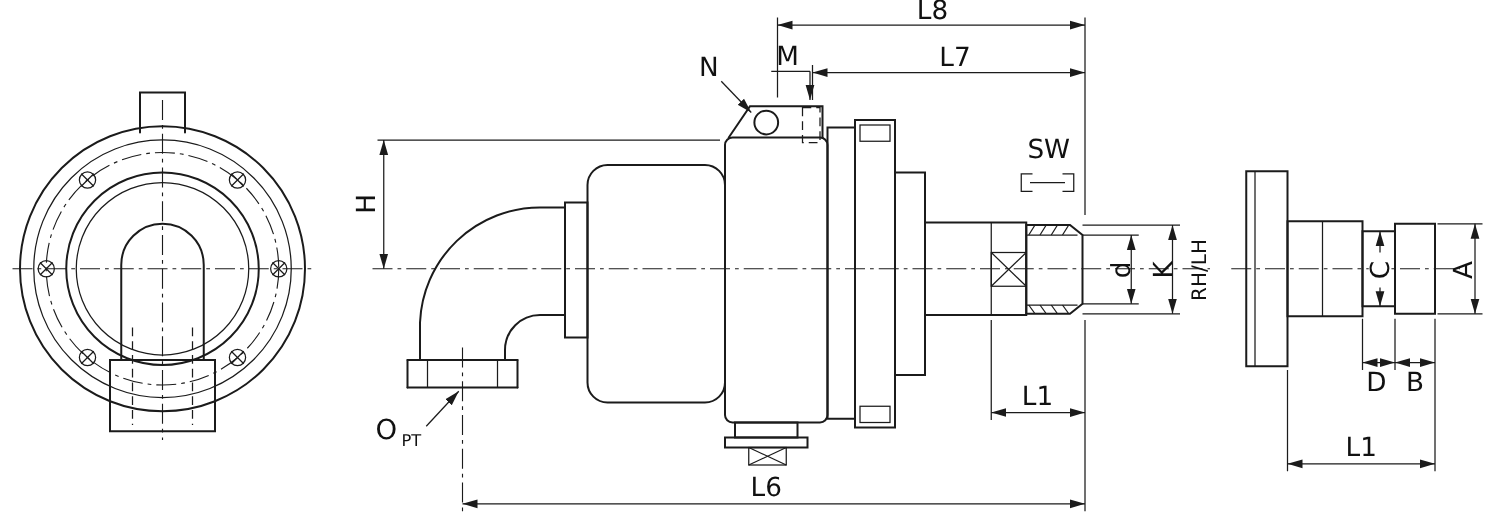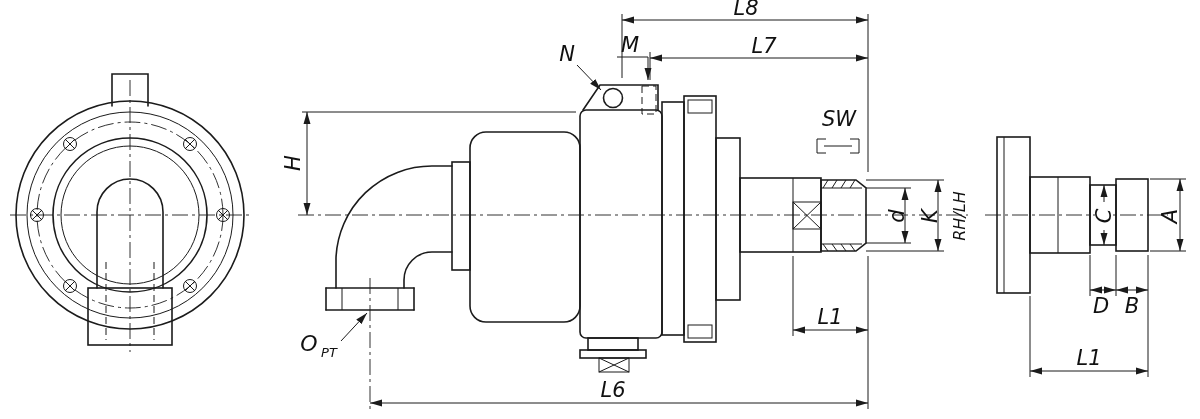--- a/index.html
+++ b/index.html
@@ -1,16 +1,16 @@
 <!DOCTYPE html>
 <html><head>
 <meta charset="utf-8">
 <style>
   html,body{margin:0;padding:0;background:#ffffff;}
-  .stage{width:1200px;height:419px;position:relative;background:#ffffff;overflow:hidden;font-style:italic;}
+  .stage{width:1200px;height:419px;position:relative;background:#ffffff;overflow:hidden;}
   svg{display:block;}
   .obj{stroke:#1b1b1b;stroke-width:1.6;fill:none;stroke-linecap:round;}
   .thin{stroke:#1b1b1b;stroke-width:1;fill:none;}
   .dim{stroke:#1b1b1b;stroke-width:1;fill:none;}
   .cl{stroke:#1b1b1b;stroke-width:0.9;stroke-dasharray:16 4 3 4;fill:none;}
   .hid{stroke:#1b1b1b;stroke-width:1;stroke-dasharray:7 4;fill:none;}
   text{font-family:"DejaVu Sans","Liberation Sans",sans-serif;font-size:21px;fill:#111111;}
   text.sub{font-size:13px;}
   text.small{font-size:16px;}
   text.big{font-size:22px;}

